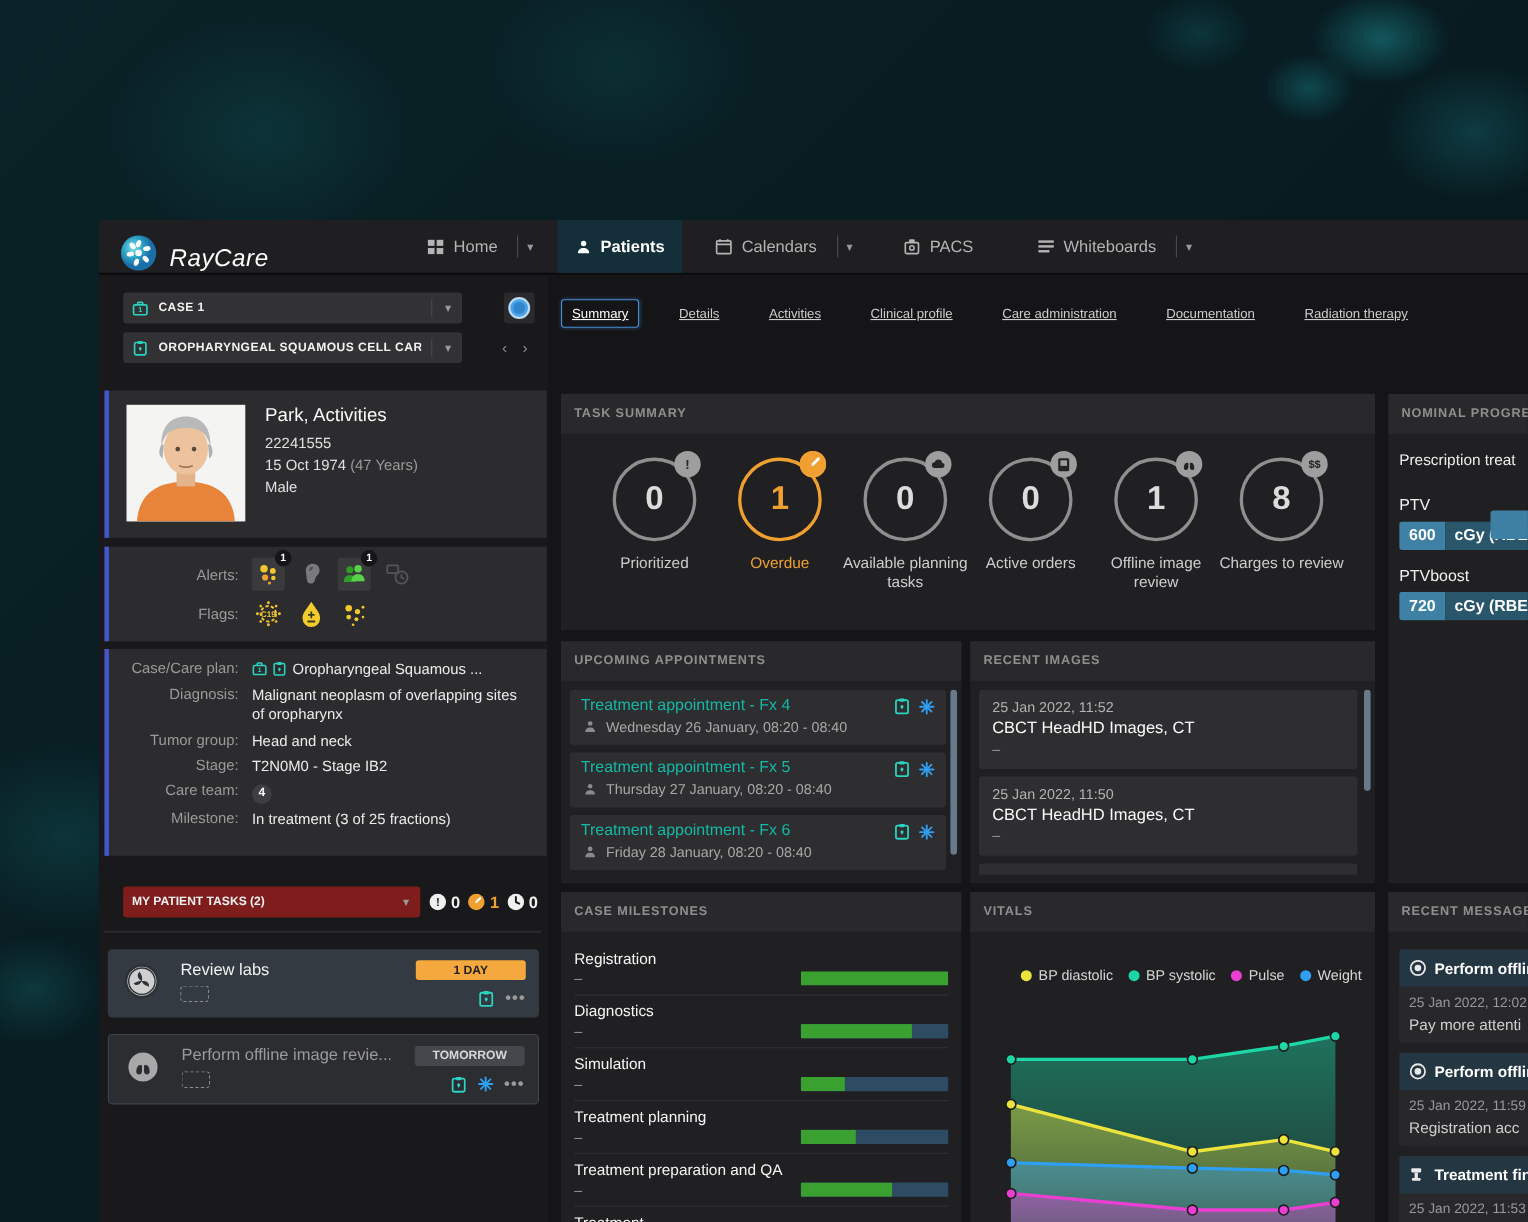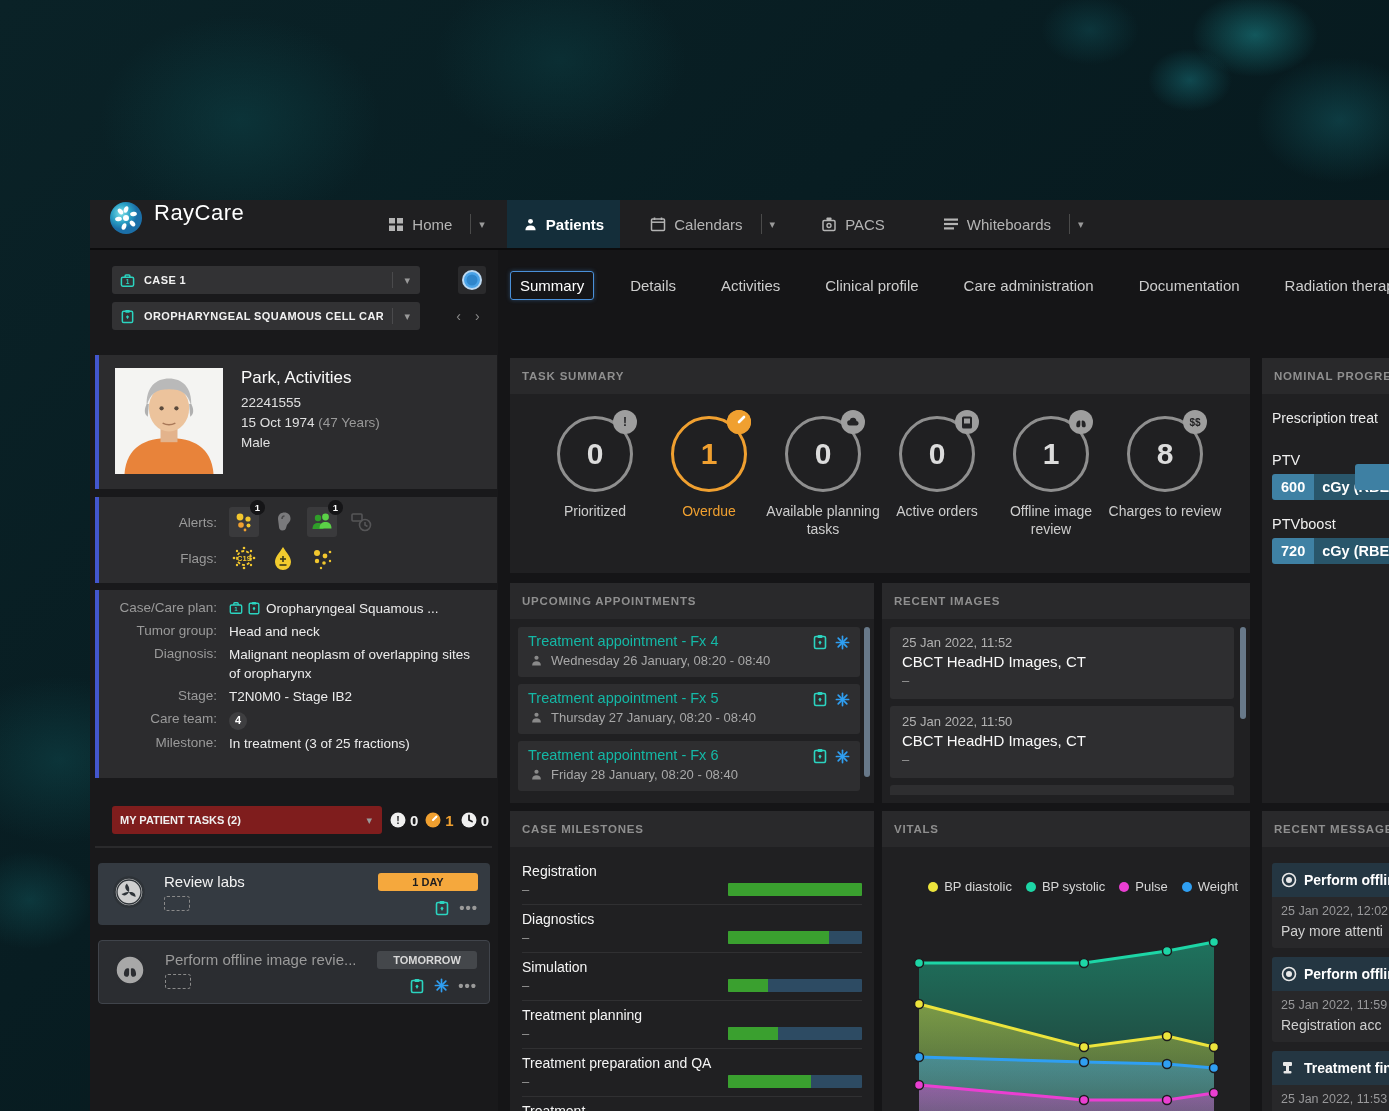--- a/index.html
+++ b/index.html
@@ -18,21 +18,21 @@
       radial-gradient(240px 170px at 950px 330px, rgba(12,60,66,.4), transparent 70%),
       radial-gradient(200px 160px at 330px 430px, rgba(11,55,60,.4), transparent 70%),
       linear-gradient(135deg, #0a2227 0%, #081d22 40%, #06161a 100%);
   }
   .app { position:absolute; left:90px; top:200px; width:1299px; height:911px;
     background:#151517; overflow:hidden; color:#e4e4e4; font-size:13px; }
 
   
   .navbar { position:absolute; left:0; top:0; width:100%; height:50px; background:#1f1f21;
     display:flex; align-items:stretch; border-bottom:2px solid #0c0c0d; }
-  .brand { display:flex; align-items:flex-start; gap:10px; padding:0 18px; }
+  .brand { display:flex; align-items:flex-end; gap:10px; padding:0 18px;font-style:italic; }
   .brand-name { font-size:22px; font-weight:500; color:#fff; letter-spacing:.5px; }
   .nav-item { display:flex; align-items:center; gap:8px; padding:0 16px; color:#b4b4b4;
     font-size:15px; cursor:pointer; }
   .nav-item.active { background:#142e3a; color:#fff; }
   .nav-sep { width:1px; height:20px; background:#4a4a4a; align-self:center; margin-left:2px; }
   .caret { color:#9a9a9a; font-size:11px; padding:0 8px; align-self:center; cursor:pointer; }
   .nav-home-off { margin-left:110px; }
 
   
   .sidebar { position:absolute; left:0; top:50px; width:408px; height:861px; background:#19191b; }
@@ -98,21 +98,21 @@
   .tk-due { position:absolute; right:12px; top:10px; width:100px; text-align:center;
     font-size:11px; font-weight:bold; padding:3px 0; border-radius:3px; }
   .tk-due.orange { background:#f5a83d; color:#1d1d1f; }
   .tk-due.gray { background:#44474b; color:#d8d8d8; }
   .tk-row2 { position:absolute; right:12px; bottom:9px; display:flex; align-items:center; gap:9px; }
   .more-dots { color:#9a9a9a; font-size:15px; font-weight:bold; letter-spacing:1px; cursor:pointer; }
 
   
   .tabs { position:absolute; left:420px; top:68px; height:34px; display:flex; gap:27px;
     align-items:center; }
-  .tab { color:#cdcdcd; font-size:15px; padding:5px 9px; cursor:pointer; white-space:nowrap; }
+  .tab { color:#cdcdcd; font-size:12px; padding:5px 9px; cursor:pointer; white-space:nowrap;text-decoration:underline; }
   .tab.active { border:1px solid #4a90d9; border-radius:3px; color:#fff;
     box-shadow:0 0 4px rgba(74,144,217,.4); }
 
   .panel { position:absolute; background:#202022;margin-top:43px; }
   .panel-h { height:36px; background:#29292b; color:#8f8f8f; font-size:11.5px; font-weight:bold;
     letter-spacing:.8px; display:flex; align-items:center; padding:0 12px; white-space:nowrap;
     overflow:hidden; }
   .panel-body { position:relative; }
 
   .p-summary { left:420px; top:115px; width:740px; height:215px; }
@@ -448,26 +448,26 @@
                 <path d="M5.5 4.5 V3 a1 1 0 0 1 1-1 h3 a1 1 0 0 1 1 1 v1.5" fill="none" stroke="#2bd4c0" stroke-width="1.6"></path>
                 <text x="8" y="11.6" text-anchor="middle" font-size="7" font-weight="bold" fill="#2bd4c0">1</text>
               </svg>
               <svg width="14" height="14" viewBox="0 0 16 16">
                   <use href="#sym-clipboard"></use>
                 </svg>
             </span><span>Oropharyngeal Squamous ...</span>
           </div>
         </div>
         <div class="d-row">
+          <div class="d-label">Diagnosis:</div>
+          <div class="d-value">Malignant neoplasm of overlapping sites of oropharynx</div>
+        </div>
+        <div class="d-row">
           <div class="d-label">Tumor group:</div>
           <div class="d-value">Head and neck</div>
-        </div>
-        <div class="d-row">
-          <div class="d-label">Diagnosis:</div>
-          <div class="d-value">Malignant neoplasm of overlapping sites of oropharynx</div>
         </div>
         <div class="d-row">
           <div class="d-label">Stage:</div>
           <div class="d-value">T2N0M0 - Stage IB2</div>
         </div>
         <div class="d-row">
           <div class="d-label">Care team:</div>
           <div class="d-value"><span class="team-badge">4</span></div>
         </div>
         <div class="d-row">

